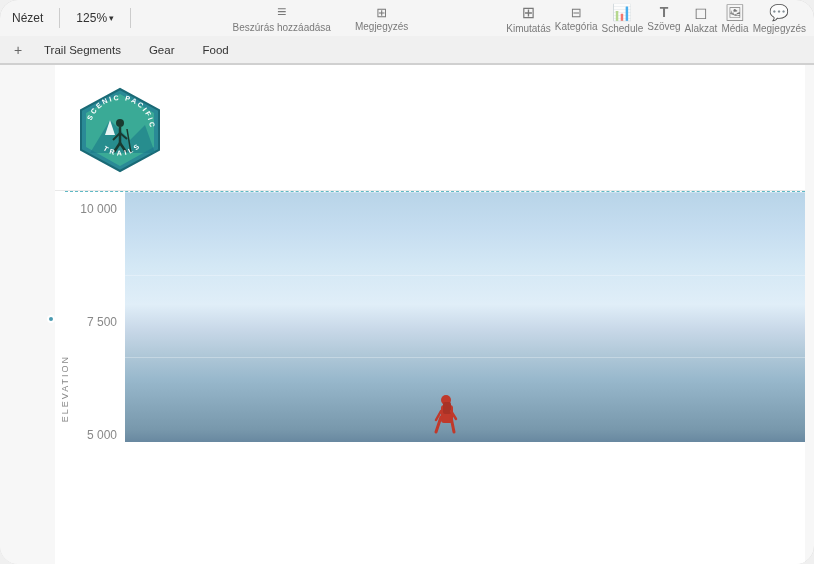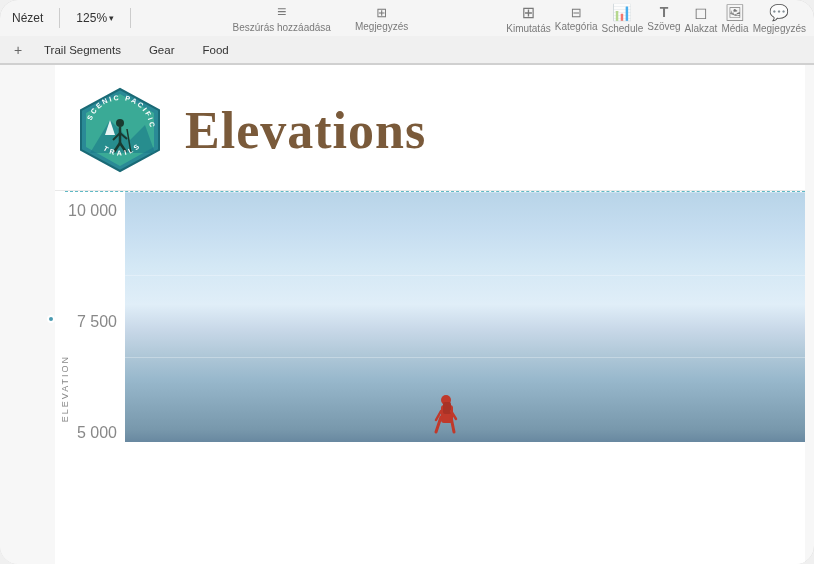--- a/index.html
+++ b/index.html
@@ -227,21 +227,21 @@
       bottom: 50px;
       writing-mode: vertical-rl;
       transform: rotate(180deg);
       font-size: 9px;
       color: #888;
       letter-spacing: 2px;
       text-transform: uppercase;
     }
 
     .y-tick {
-      font-size: 16px;
+      font-size: 12px;
       color: #888;
       text-align: center;
     }
 
     .chart-plot {
       flex: 1;
       position: relative;
       overflow: hidden;
     }
 
@@ -419,21 +419,20 @@
             <path id="bottomArc" d="M 20,55 A 28,28 0 0,0 70,55" fill="none"></path>
             <text font-size="7" fill="white" font-family="Arial" font-weight="bold" letter-spacing="2">
               <textPath href="#topArc" startOffset="10%">SCENIC PACIFIC</textPath>
             </text>
             <text font-size="7" fill="white" font-family="Arial" font-weight="bold" letter-spacing="3">
               <textPath href="#bottomArc" startOffset="20%">TRAILS</textPath>
             </text>
           </svg>
         </div>
 
-        <h1 class="elevations-title">Elevations</h1>
 
         <div class="small-dot"></div>
       </div>
 
       <hr class="dashed-line">
 
       <div class="chart-area">
         <div class="chart-container">
 
           <div class="y-axis">

